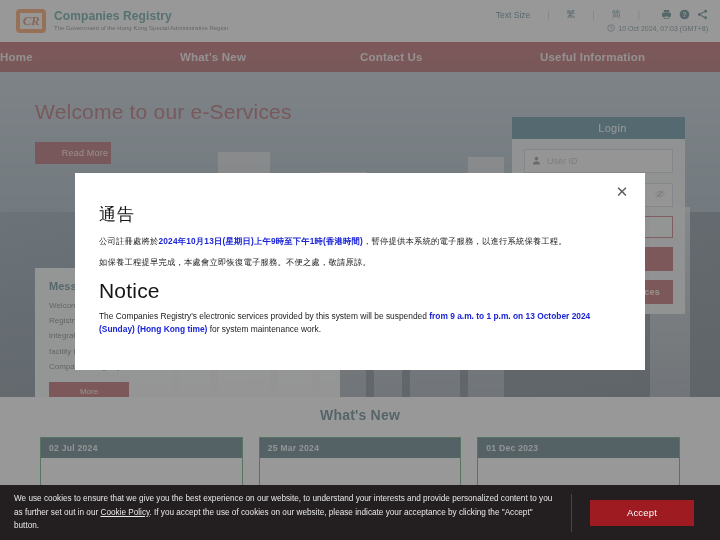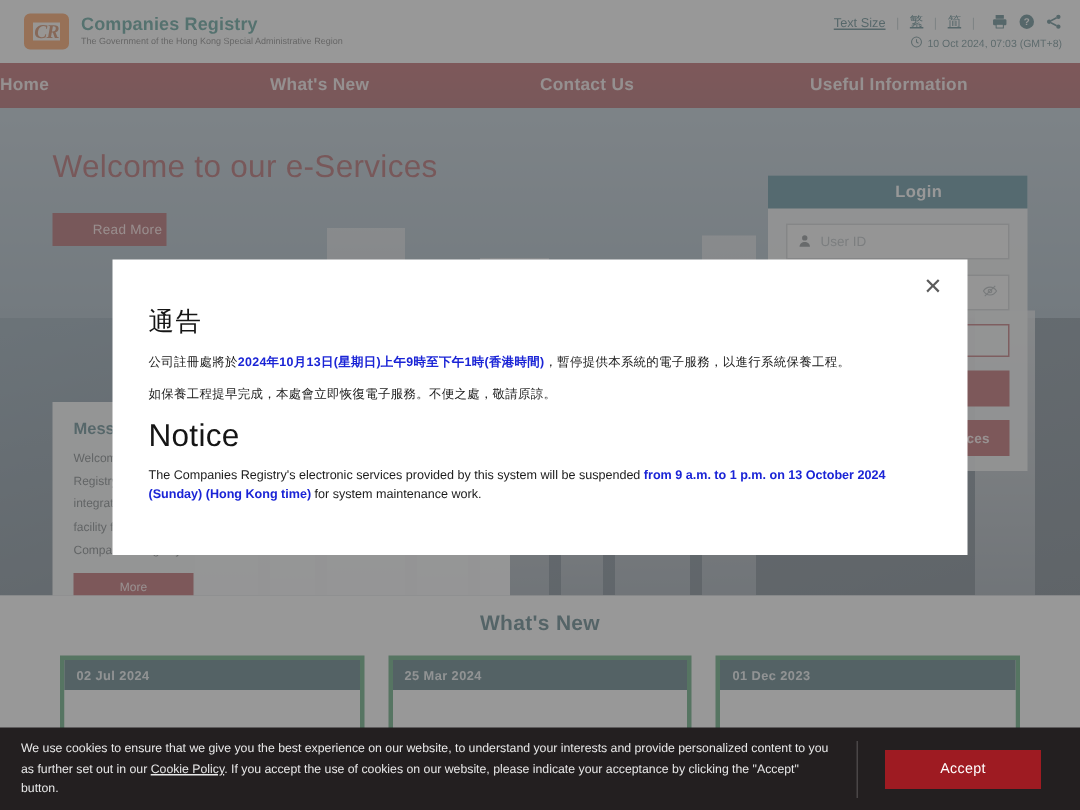--- a/index.html
+++ b/index.html
@@ -26,21 +26,21 @@
     position: relative;
     height: 42px;
     background: #ffffff;
     display: flex;
     align-items: center;
     padding: 0 16px;
   }
   .logo-block { display: flex; align-items: center; gap: 8px; }
   .cr-logo {
     width: 30px; height: 24px;
-    border: 6px solid #f97316;
+    border: 4px solid #f97316;
     border-radius: 4px;
     background: #fdf6ef;
     display: flex; align-items: center; justify-content: center;
     font-family: "Liberation Serif", serif;
     font-style: italic;
     font-weight: bold;
     font-size: 13px;
     color: #c1541a;
     letter-spacing: -0.5px;
   }
@@ -58,24 +58,23 @@
     margin-top: 1px;
   }
   .top-right {
     position: absolute;
     right: 12px; top: 8px;
     text-align: right;
     color: #104a52;
   }
   .tr-line1 {
     display: flex; align-items: center; justify-content: flex-end;
-    gap: 7px;
+    gap: 17px;
     font-size: 8.5px;
     color: #12505a;
-    text-decoration: underline;
   }
   .tr-line1 .sep { color: #9fb3b6; }
   .lang-ch { font-size: 9px; }
   .tr-icons { display: flex; align-items: center; gap: 7px; margin-left: 4px; }
   .tr-icons svg { display: block; }
   .tr-line2 {
     margin-top: 3px;
     font-size: 7px;
     color: #2b5a62;
     display: flex; align-items: center; justify-content: flex-end; gap: 3px;
@@ -156,21 +155,21 @@
     position: absolute;
     right: 35px; top: 45px;
     width: 173px;
     background: rgba(236,238,239,0.93);
     padding-bottom: 10px;
   }
   .login-head {
     height: 22px;
     background: #0f5a70;
     color: #ffffff;
-    font-size: 11px; font-weight: bold;
+    font-size: 11px; font-weight: normal;
     display: flex; align-items: center; justify-content: center;
     letter-spacing: 0.3px;
     padding-left: 28px;
   }
   .login-field {
     margin: 10px 12px 0 12px;
     height: 24px;
     border: 1px solid #b9bfc2;
     background: rgba(255,255,255,0.5);
     display: flex; align-items: center;
@@ -208,21 +207,21 @@
     font-size: 14px;
     font-weight: bold;
     color: #0e4450;
     letter-spacing: 0.2px;
   }
   .wn-cards {
     display: flex;
     gap: 16px;
     padding: 14px 40px 0 40px;
   }
-  .wn-card { flex: 1; border: 3px solid #15803d; }
+  .wn-card { flex: 1; border: 1px solid #15803d; }
   .wn-date {
     background: #0d3e4a;
     color: #e7eef0;
     font-size: 8.5px;
     font-weight: bold;
     padding: 5px 8px;
     letter-spacing: 0.3px;
   }
   .wn-body { height: 40px; background: #fff; }
 

